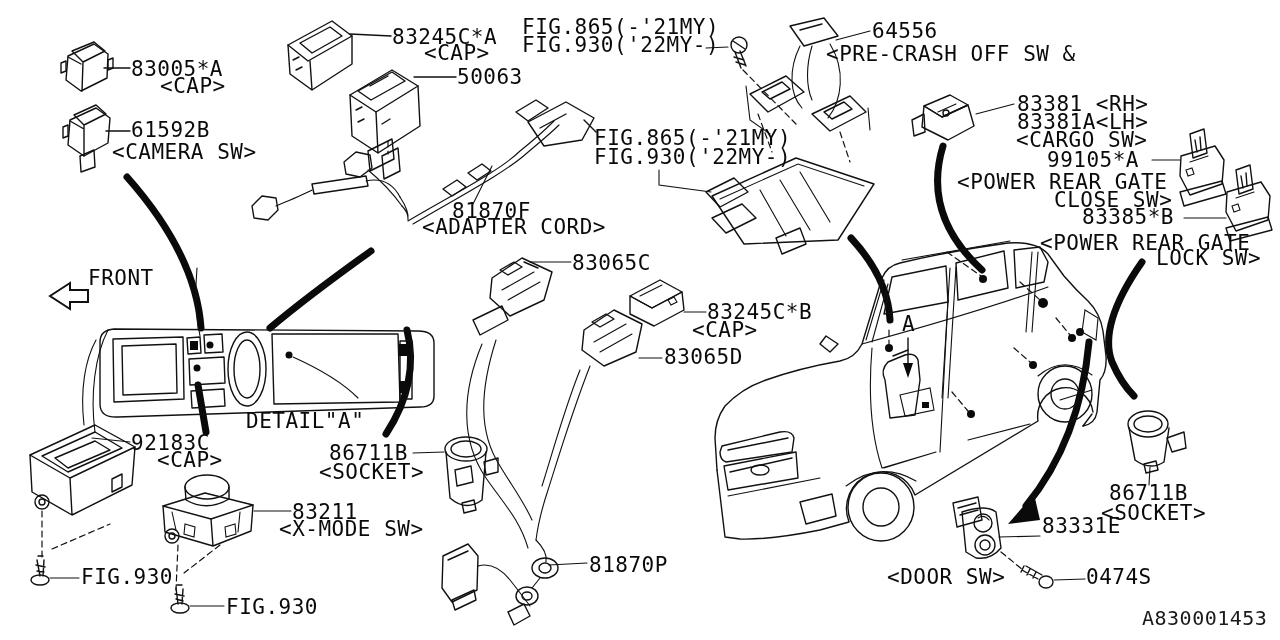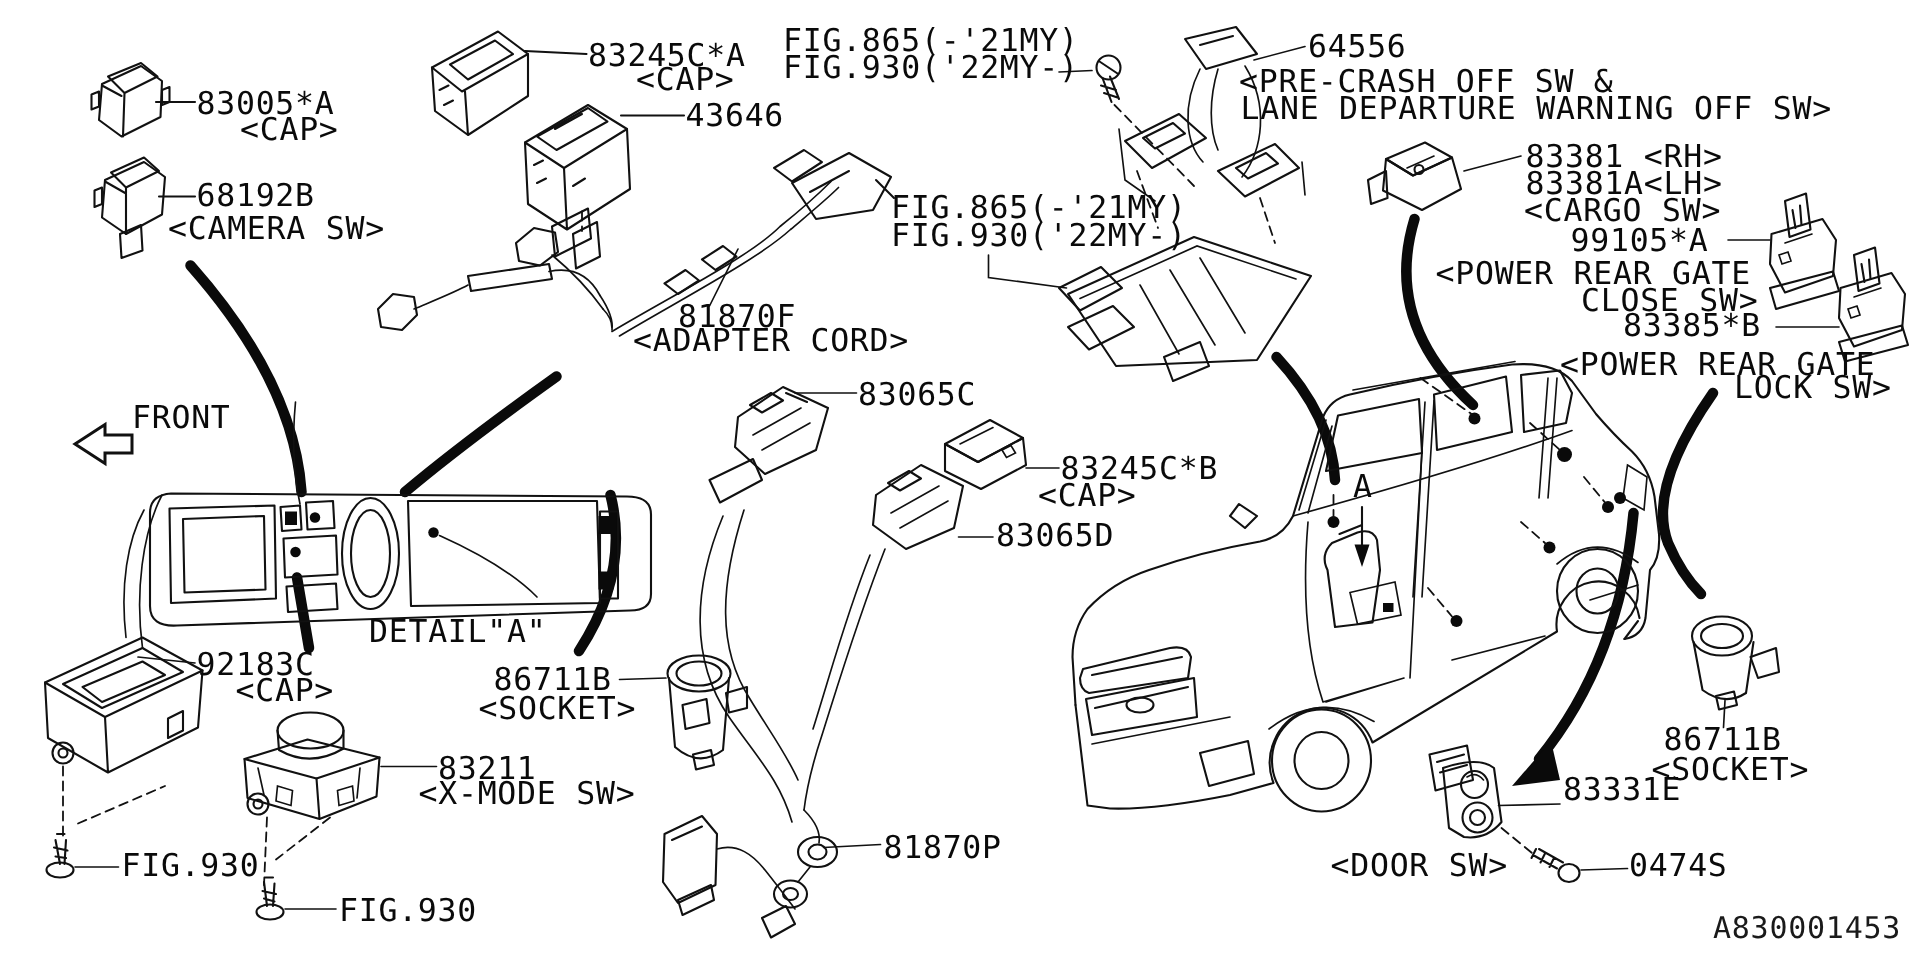--- a/index.html
+++ b/index.html
@@ -298,30 +298,29 @@
     <path class="dash" d="M1001,552 L1023,570"></path>
     <path class="ln" d="M1022,570 L1038,579 M1026,566 L1042,575 M1024,566 l-3,6 M1030,569 l-3,6 M1036,572 l-3,6"></path>
     <ellipse class="ln" cx="1046" cy="582" rx="7" ry="6"></ellipse>
     <path class="thin" d="M1054,580 L1085,579"></path>
   </g>
 
 </svg>
 
 <div class="lbl" style="left:131px;top:59px">83005*A</div>
 <div class="lbl" style="left:160px;top:76px">&lt;CAP&gt;</div>
-<div class="lbl" style="left:131px;top:120px">68192B</div>
+<div class="lbl" style="left:131px;top:120px">61592B</div>
 <div class="lbl" style="left:112px;top:142px">&lt;CAMERA SW&gt;</div>
 <div class="lbl" style="left:392px;top:27px">83245C*A</div>
 <div class="lbl" style="left:424px;top:43px">&lt;CAP&gt;</div>
-<div class="lbl" style="left:457px;top:67px">43646</div>
+<div class="lbl" style="left:457px;top:67px">50063</div>
 <div class="lbl" style="left:522px;top:17px">FIG.865(-'21MY)</div>
 <div class="lbl" style="left:522px;top:35px">FIG.930('22MY-)</div>
 <div class="lbl" style="left:872px;top:21px">64556</div>
 <div class="lbl" style="left:826px;top:44px">&lt;PRE-CRASH OFF SW &amp;</div>
-<div class="lbl" style="left:827px;top:62px">LANE DEPARTURE WARNING OFF SW&gt;</div>
 <div class="lbl" style="left:1017px;top:94px">83381 &lt;RH&gt;</div>
 <div class="lbl" style="left:1017px;top:112px">83381A&lt;LH&gt;</div>
 <div class="lbl" style="left:1016px;top:130px">&lt;CARGO SW&gt;</div>
 <div class="lbl" style="left:1047px;top:150px">99105*A</div>
 <div class="lbl" style="left:957px;top:172px">&lt;POWER REAR GATE</div>
 <div class="lbl" style="left:1054px;top:190px">CLOSE SW&gt;</div>
 <div class="lbl" style="left:1082px;top:207px">83385*B</div>
 <div class="lbl" style="left:1040px;top:233px">&lt;POWER REAR GATE</div>
 <div class="lbl" style="left:1156px;top:248px">LOCK SW&gt;</div>
 <div class="lbl" style="left:452px;top:201px">81870F</div>

